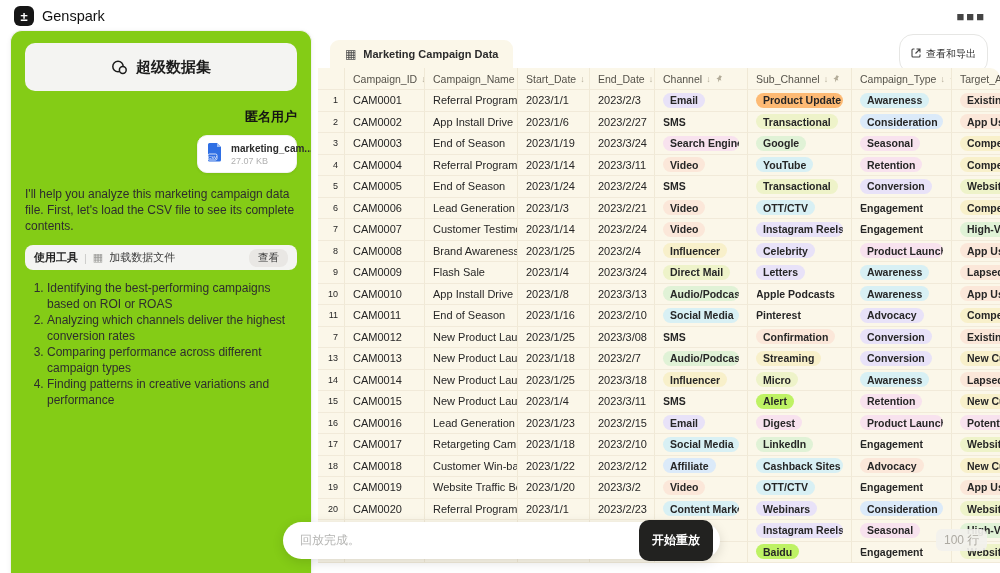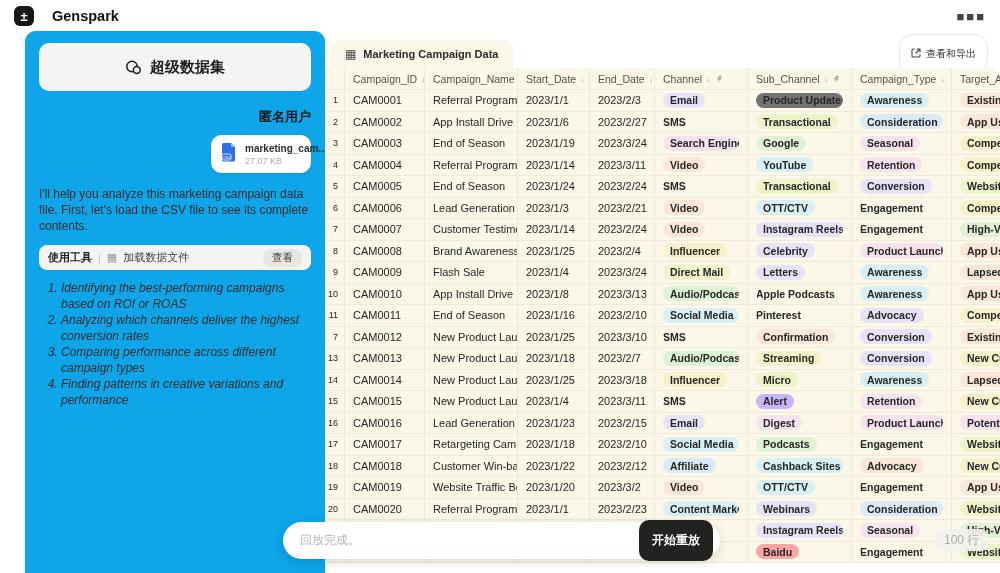--- a/index.html
+++ b/index.html
@@ -3,39 +3,39 @@
 <meta charset="utf-8">
 <style>
   * { box-sizing: border-box; margin: 0; padding: 0; }
   html,body { width:1000px; height:573px; overflow:hidden; background:#fff;
     font-family:"Liberation Sans","DejaVu Sans",sans-serif; color:#1f1f1f; }
   .app { position:relative; width:1000px; height:573px; background:#fff; }
 
   
   .topbar { position:absolute; top:0; left:0; right:0; height:32px; display:flex; align-items:center; padding:0 14px; background:#fff; }
   .logo-box { width:20px; height:20px; background:#161616; border-radius:6px; color:#fff; display:flex; align-items:center; justify-content:center; font-size:13px; font-weight:bold; line-height:1; }
-  .brand { font-weight:bold; font-size:14.5px; margin-left:18px; color:#111; }
+  .brand { font-weight:normal; font-size:14.5px; margin-left:8px; color:#111; }
   .menu-dots { margin-left:auto; color:#444; font-size:13px; letter-spacing:2px; cursor:pointer; }
 
   
-  .chat-panel { position:absolute; left:24px; top:30px; width:302px; height:543px; background:#0ea5e9; border:1px solid #f1f1f0; border-bottom:none; border-radius:12px 12px 0 0; box-shadow:0 1px 5px rgba(0,0,0,.05); padding:12px 14px 0 14px; overflow:hidden; z-index:2; }
+  .chat-panel { position:absolute; left:10px; top:30px; width:302px; height:543px; background:#84cc16; border:1px solid #f1f1f0; border-bottom:none; border-radius:12px 12px 0 0; box-shadow:0 1px 5px rgba(0,0,0,.05); padding:12px 14px 0 14px; overflow:hidden; z-index:2; }
   .dataset-header { background:#f4f4f2; border-radius:10px; height:48px; display:flex; align-items:center; justify-content:center; gap:8px; font-size:15px; font-weight:bold; color:#1c1c1c; }
   .dataset-ic { display:flex; align-items:center; }
   .user-label { text-align:right; font-size:13px; font-weight:bold; color:#141414; margin-top:17px; }
   .file-chip { margin-left:auto; margin-top:9px; width:100px; background:#fff; border:1px solid #f2f2f1; box-shadow:0 1px 3px rgba(0,0,0,.07); border-radius:10px; padding:6px 8px; display:flex; gap:7px; align-items:center; cursor:pointer; }
   .file-name { font-size:10px; color:#2c2c2c; font-weight:600; white-space:nowrap; }
   .file-size { font-size:9px; color:#b0b0b0; margin-top:2px; }
   .msg { font-size:12px; line-height:16px; color:#2e2e2e; margin-top:13px; }
   .tool-bar { margin-top:11px; background:#f4f4f2; border-radius:8px; height:25px; display:flex; align-items:center; padding:0 9px; font-size:11px; color:#3c3c3c; gap:6px; }
   .tool-prefix { font-weight:bold; color:#1e1e1e; }
   .tool-sep { color:#c9c9c7; }
   .tool-grid-ic { color:#9a9a97; font-size:11px; }
   .tool-action { margin-left:auto; background:#e9e7e4; border-radius:8px; padding:2px 9px; font-size:10.5px; color:#3a3a3a; cursor:pointer; }
   ol.suggestions { margin-top:10px; padding-left:22px; font-size:12px; line-height:16px; color:#2e2e2e; }
-  ol.suggestions li { margin-bottom:0;font-style:italic; }
+  ol.suggestions li { margin-bottom:0; }
 
   
   .table-panel { position:absolute; left:318px; top:40px; width:682px; height:523px; z-index:1; }
   .tab-row { height:28px; display:flex; align-items:center; }
   .tab { background:#fbf7e9; border-radius:9px 9px 0 0; height:28px; display:flex; align-items:center; gap:7px; padding:0 15px; margin-left:12px; font-size:11px; color:#2b2b2b; font-weight:600; cursor:pointer; align-self:flex-end; }
   .tab-grid-ic { color:#4c4c4c; font-size:12px; }
   .export-btn { margin-left:auto; margin-right:12px; border:1px solid #e6e6e4; background:#fff; border-radius:14px; height:40px; padding:0 11px; font-size:10px; color:#2e2e2e; display:flex; align-items:center; gap:5px; cursor:pointer; }
   .grid-wrap { position:absolute; top:28px; left:0; width:682px; height:495px; background:#fbf7e9; border-radius:0 10px 0 0; overflow:hidden; }
   .t-row { display:flex; width:780px; }
   .t-cell { flex:none; border-right:1px solid #f0e9d6; border-bottom:1px solid #f1ead9; padding:0 8px; display:flex; align-items:center; overflow:hidden; white-space:nowrap; }
@@ -199,21 +199,21 @@
           <div class="t-row">
             <div class="t-cell c-num">1</div>
             <div class="t-cell c-id">CAM0001</div>
             <div class="t-cell c-name">Referral Program</div>
             <div class="t-cell c-start">2023/1/1</div>
             <div class="t-cell c-end">2023/2/3</div>
             <div class="t-cell c-channel">
               <span class="badge" style="background: rgb(232, 226, 248);">Email</span>
             </div>
             <div class="t-cell c-sub">
-              <span class="badge" style="background: #737373;">Product Update</span>
+              <span class="badge" style="background: #fdba74;">Product Update</span>
             </div>
             <div class="t-cell c-type">
               <span class="badge" style="background: rgb(216, 240, 244);">Awareness</span>
             </div>
             <div class="t-cell c-target">
               <span class="badge" style="background: rgb(251, 231, 217);">Existing</span>
             </div>
           </div>
           <div class="t-row">
             <div class="t-cell c-num">2</div>
@@ -403,21 +403,21 @@
             </div>
             <div class="t-cell c-target">
               <span class="badge" style="background: rgb(248, 240, 202);">Competi</span>
             </div>
           </div>
           <div class="t-row">
             <div class="t-cell c-num">7</div>
             <div class="t-cell c-id">CAM0012</div>
             <div class="t-cell c-name">New Product Launch</div>
             <div class="t-cell c-start">2023/1/25</div>
-            <div class="t-cell c-end">2023/3/10</div>
+            <div class="t-cell c-end">2023/3/08</div>
             <div class="t-cell c-channel">
               <span class="badge plain">SMS</span>
             </div>
             <div class="t-cell c-sub">
               <span class="badge" style="background: rgb(251, 231, 217);">Confirmation</span>
             </div>
             <div class="t-cell c-type">
               <span class="badge" style="background: rgb(232, 226, 248);">Conversion</span>
             </div>
             <div class="t-cell c-target">
@@ -465,21 +465,21 @@
           <div class="t-row">
             <div class="t-cell c-num">15</div>
             <div class="t-cell c-id">CAM0015</div>
             <div class="t-cell c-name">New Product Launch</div>
             <div class="t-cell c-start">2023/1/4</div>
             <div class="t-cell c-end">2023/3/11</div>
             <div class="t-cell c-channel">
               <span class="badge plain">SMS</span>
             </div>
             <div class="t-cell c-sub">
-              <span class="badge" style="background: #c4b5fd; text-align: right;">Alert</span>
+              <span class="badge" style="background: #bef264; text-align: right;">Alert</span>
             </div>
             <div class="t-cell c-type">
               <span class="badge" style="background: rgb(248, 226, 238);">Retention</span>
             </div>
             <div class="t-cell c-target">
               <span class="badge" style="background: rgb(248, 240, 202);">New Cus</span>
             </div>
           </div>
           <div class="t-row">
             <div class="t-cell c-num">16</div>
@@ -503,21 +503,21 @@
           <div class="t-row">
             <div class="t-cell c-num">17</div>
             <div class="t-cell c-id">CAM0017</div>
             <div class="t-cell c-name">Retargeting Campaign</div>
             <div class="t-cell c-start">2023/1/18</div>
             <div class="t-cell c-end">2023/2/10</div>
             <div class="t-cell c-channel">
               <span class="badge" style="background: rgb(216, 240, 244);">Social Media</span>
             </div>
             <div class="t-cell c-sub">
-              <span class="badge" style="background: rgb(224, 242, 214);">Podcasts</span>
+              <span class="badge" style="background: rgb(224, 242, 214);">LinkedIn</span>
             </div>
             <div class="t-cell c-type">
               <span class="badge plain">Engagement</span>
             </div>
             <div class="t-cell c-target">
               <span class="badge" style="background: rgb(238, 243, 201);">Website</span>
             </div>
           </div>
           <div class="t-row">
             <div class="t-cell c-num">18</div>
@@ -594,21 +594,21 @@
             </div>
           </div>
           <div class="t-row">
             <div class="t-cell c-num"></div>
             <div class="t-cell c-id"></div>
             <div class="t-cell c-name"></div>
             <div class="t-cell c-start"></div>
             <div class="t-cell c-end"></div>
             <div class="t-cell c-channel"></div>
             <div class="t-cell c-sub">
-              <span class="badge" style="background: #fca5a5;">Baidu</span>
+              <span class="badge" style="background: #bef264;">Baidu</span>
             </div>
             <div class="t-cell c-type">
               <span class="badge plain">Engagement</span>
             </div>
             <div class="t-cell c-target">
               <span class="badge" style="background: rgb(238, 243, 201);">Website</span>
             </div>
           </div>
         </div>
     </div>

